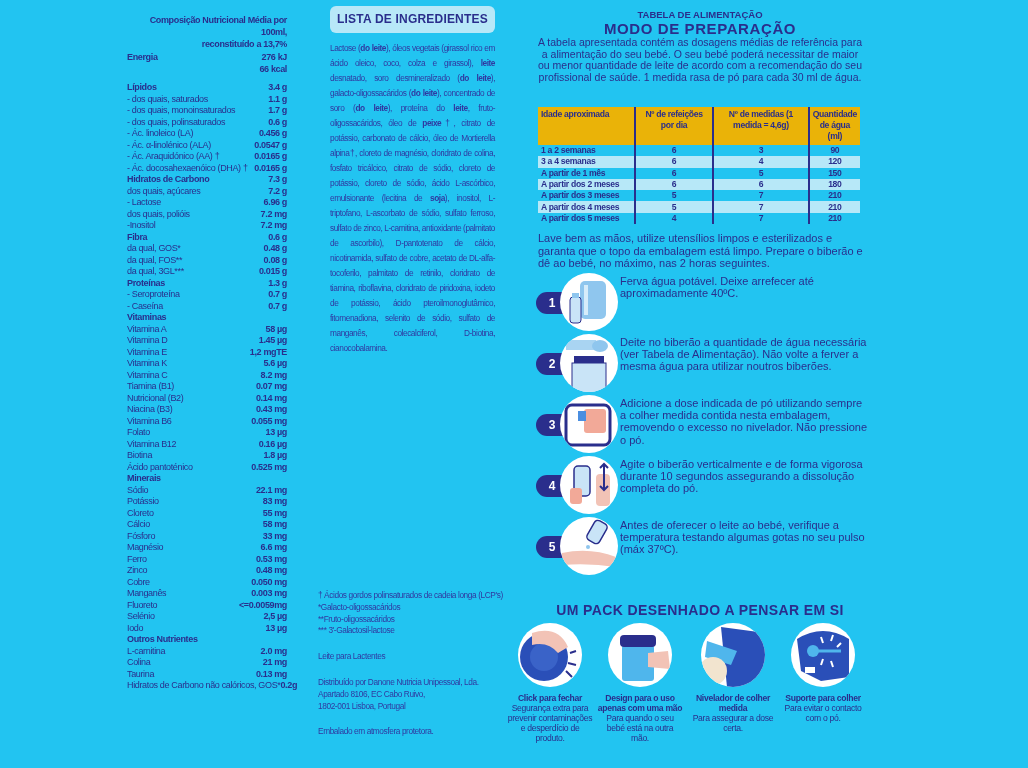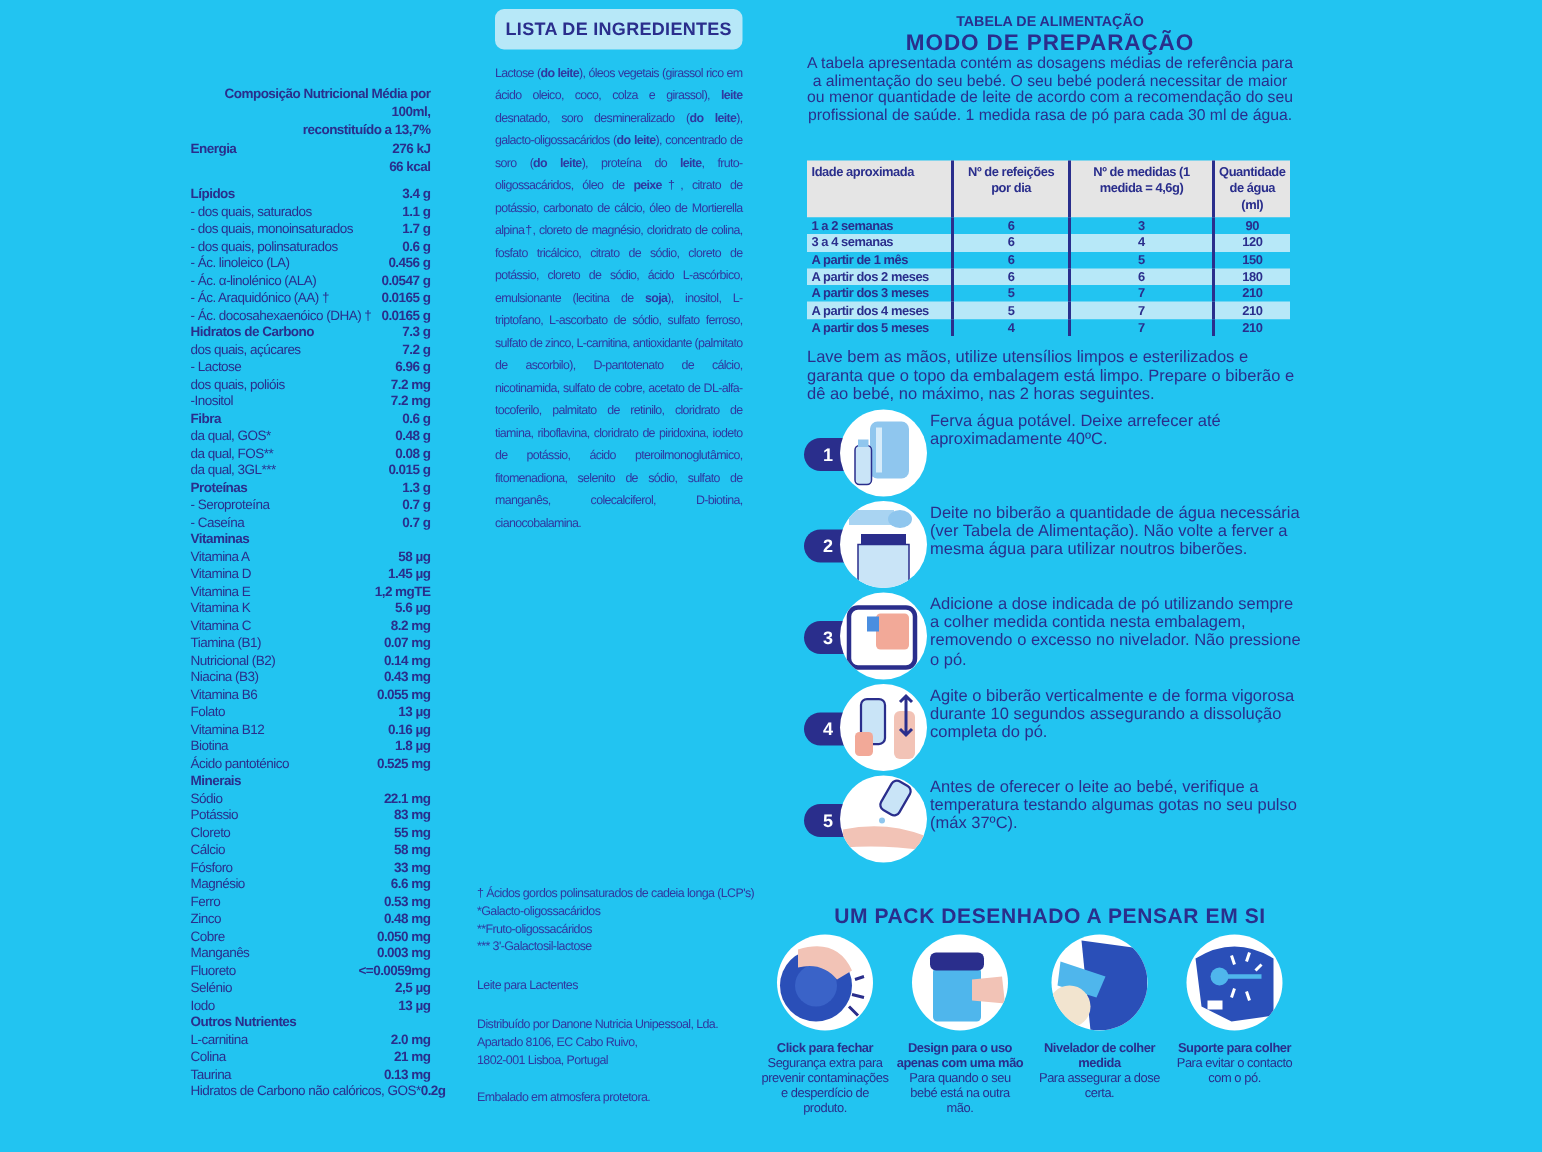--- a/index.html
+++ b/index.html
@@ -5,42 +5,42 @@
   html, body { margin:0; padding:0; }
   body {
     width:1028px; height:768px; overflow:hidden;
     background:#22c4f1; color:#2a2e8c;
     font-family:"Liberation Sans", sans-serif;
     position:relative;
   }
   .cond { font-family:"Liberation Sans Narrow","Liberation Sans", sans-serif; }
   
   #nutrition { position:absolute; left:127px; top:14px; width:160px; font-size:9px; line-height:11.5px; letter-spacing:-0.35px; }
-  #nutrition .head { text-align:right; font-weight:bold; line-height:12px; margin-bottom:2px;margin-top:42px; }
+  #nutrition .head { text-align:right; font-weight:bold; line-height:12px; margin-bottom:2px; }
   #nutrition .row { display:flex; justify-content:space-between; white-space:nowrap; }
   #nutrition .row .v { font-weight:bold; }
   #nutrition .row.sec .l { font-weight:bold; }
   #nutrition .gap { height:7px; }
   
   #ingredients { position:absolute; left:330px; top:6px; width:165px; }
   #ing-title { background:#b7e8f8; border-radius:6px; height:27px; line-height:27px; text-align:center; font-size:12px; font-weight:bold; letter-spacing:0.2px; color:#2a2e8c; }
   #ing-text { margin-top:8px; font-size:8.3px; line-height:15px; letter-spacing:-0.45px; text-align:justify; color:#3038a0; }
   #ing-text b { font-weight:bold; }
   #footnotes { position:absolute; left:318px; top:590px; width:190px; font-size:8.3px; line-height:11.8px; letter-spacing:-0.4px; color:#3038a0; }
   #footnotes .blk { margin-bottom:14px; }
   
   #prep { position:absolute; left:535px; top:8px; width:330px; text-align:center; }
   #prep-title { font-size:15px; font-weight:bold; letter-spacing:0.6px; color:#2a2e8c; }
   #prep-sub { font-size:9.5px; font-weight:bold; margin-top:1px; }
   #prep-intro { font-size:10.5px; line-height:11.5px; color:#2a2e8c; margin-top:0px; }
   #feed-table { position:absolute; left:538px; top:107px; width:322px; border-collapse:collapse; font-size:8.6px; letter-spacing:-0.3px; color:#2a2e8c; }
   #feed-table th { font-weight:bold; text-align:center; line-height:11px; padding:2px 3px 3px; border-right:2px solid #2a2e8c; vertical-align:top; }
   #feed-table th:first-child { text-align:left; }
   #feed-table th:last-child, #feed-table td:last-child { border-right:none; }
-  #feed-table thead tr { background:#e5e5e5; }
+  #feed-table thead tr { background:#eab308; }
   #feed-table td { font-weight:bold; text-align:center; height:11.3px; line-height:11px; padding:0 3px; border-right:2px solid #2a2e8c; }
   #feed-table td:first-child { text-align:left;margin-left:44px; }
   #feed-table tbody tr:nth-child(odd) { background:#22c4f1; }
   #feed-table tbody tr:nth-child(even) { background:#b7e8f8; }
   #wash { position:absolute; left:538px; top:232px; width:330px; font-size:11px; line-height:12.5px; text-align:left; color:#2a2e8c; }
   .step { position:absolute; left:536px; width:330px; height:60px; }
   .step .num { position:absolute; left:0; top:19px; width:32px; height:22px; background:#2a2e8c; color:#fff; font-weight:bold; font-size:12px; line-height:22px; text-align:center; border-radius:11px 0 0 11px; }
   .step .circ { position:absolute; left:24px; top:0; width:58px; height:58px; border-radius:50%; background:#fff; overflow:hidden; }
   .step .txt { position:absolute; left:84px; top:2px; width:250px; font-size:11px; line-height:12.2px; color:#2a2e8c; }
   

